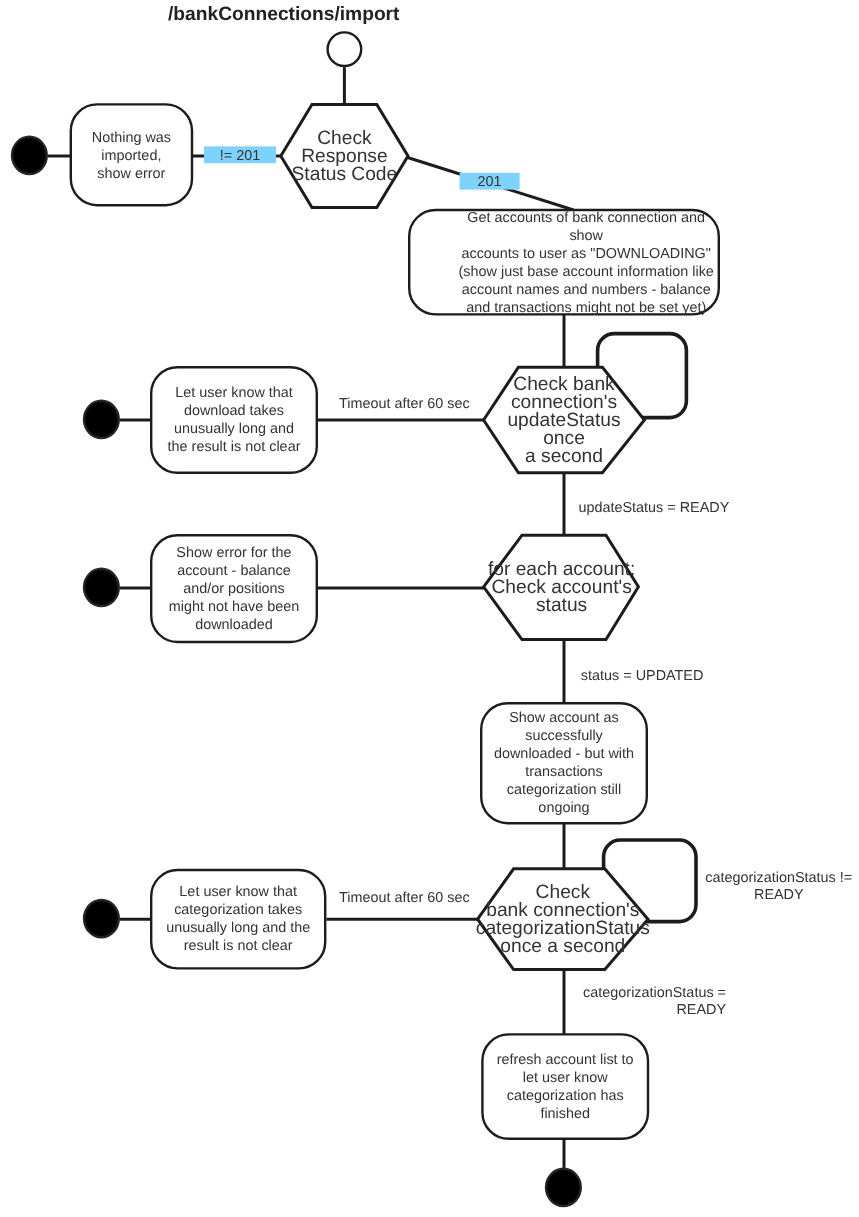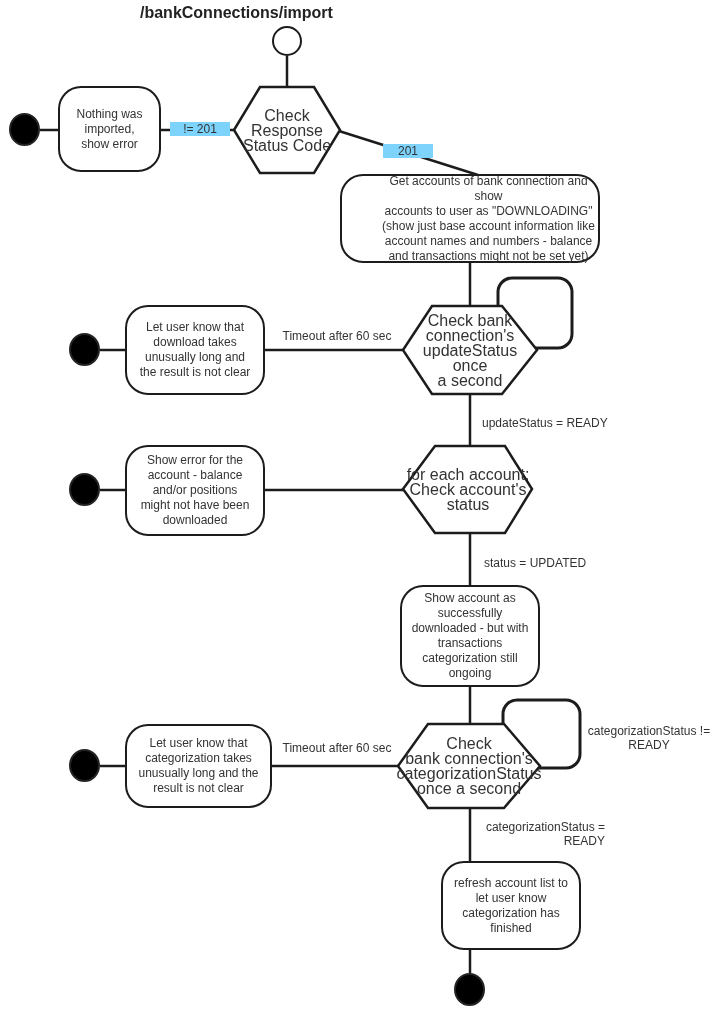--- a/index.html
+++ b/index.html
@@ -103,21 +103,21 @@
 ongoing</div>
   <div class="box" style="left:125px;top:445px;width:140px;height:91px;">Show error for the
 account - balance
 and/or positions
 might not have been
 downloaded</div>
   <div class="box" style="left:125px;top:724px;width:147px;height:84px;">Let user know that
 categorization takes
 unusually long and the
 result is not clear</div>
-  <div class="box" style="left:401px;top:861px;width:140px;height:89px;margin-left:40px;">refresh account list to
+  <div class="box" style="left:401px;top:861px;width:140px;height:89px;">refresh account list to
 let user know
 categorization has
 finished</div>
 
   <div class="hexlabel" style="left:240px;top:87px;width:94px;height:86px;">Check
 Response
 Status Code</div>
   <div class="hexlabel" style="left:404px;top:445px;width:128px;height:88px;">for each account:
 Check account's
 status</div>

